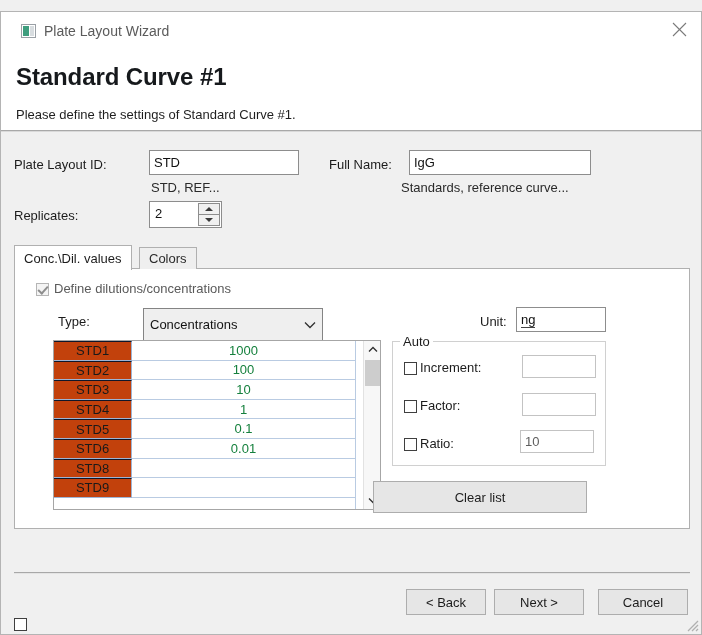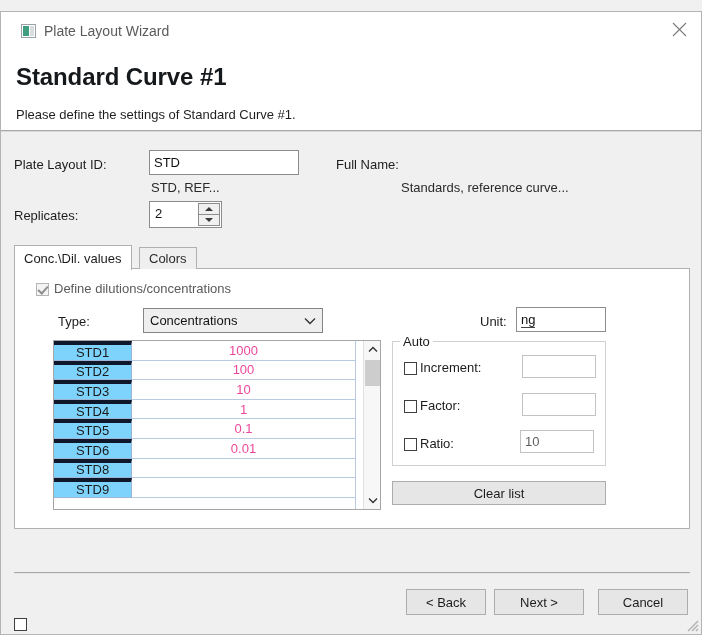--- a/index.html
+++ b/index.html
@@ -137,21 +137,21 @@
     padding: 0 4px;
     display: flex;
     align-items: center;
     overflow: hidden;
     white-space: nowrap;
   }
 
   #plate-id-input { left: 148px; top: 138px; width: 150px; height: 25px; }
   #full-name-input { left: 408px; top: 138px; width: 182px; height: 25px; }
   #plate-id-label { left: 13px; top: 145px; }
-  #full-name-label { left: 335px; top: 145px; }
+  #full-name-label { left: 328px; top: 145px; }
   #plate-id-hint { left: 150px; top: 168px; }
   #full-name-hint { left: 400px; top: 168px; }
   #replicates-label { left: 13px; top: 196px; }
 
   
   .spinner {
     position: absolute;
     left: 148px; top: 189px;
     width: 73px; height: 27px;
     box-sizing: border-box;
@@ -261,21 +261,21 @@
     transform: rotate(42deg);
   }
 
   #define-cbx { left: 35px; top: 271px; }
   #define-label { left: 53px; top: 269px; color: #5a5a5a; }
 
   #type-label { left: 57px; top: 302px; }
   .combo {
     position: absolute;
     left: 142px; top: 296px;
-    width: 180px; height: 25px;
+    width: 180px; height: 33px;
     box-sizing: border-box;
     background: #efefef;
     border: 1px solid #848484;
     display: flex;
     align-items: center;
     cursor: default;
   }
   .combo-text {
     padding-left: 6px;
     font-size: 13px;
@@ -313,40 +313,40 @@
     width: 301px;
   }
   .grow {
     display: flex;
     height: 19.6px;
     box-sizing: border-box;
   }
   .gcell-label {
     width: 78px;
     box-sizing: border-box;
-    background: #7dd3fc;
+    background: #c2410c;
     border-right: 1px solid #9db4d4;
     border-bottom: 1px solid #9db4d4;
-    border-top: 4px solid #0f172a;
+    border-top: 1px solid #0f172a;
     display: flex;
     align-items: center;
     justify-content: center;
     font-size: 13px;
     color: #1a1a1a;
   }
   .gcell-val {
     flex: 1;
     box-sizing: border-box;
     background: #ffffff;
     border-bottom: 1px solid #b9cbe2;
     display: flex;
     align-items: center;
     justify-content: center;
     font-size: 13px;
-    color: #ec4899;
+    color: #15803d;
   }
   .grid-vsep {
     position: absolute;
     left: 301px; top: 0;
     width: 1px; height: 100%;
     background: #b9cbe2;
   }
   .scrollbar {
     position: absolute;
     right: 0; top: 0;
@@ -410,21 +410,21 @@
     border: 1px solid #adadad;
     font-family: "Liberation Sans", sans-serif;
     font-size: 13px;
     color: #1c1c1c;
     display: flex;
     align-items: center;
     justify-content: center;
     white-space: nowrap;
     cursor: default;
   }
-  #clear-list-btn { left: 391px; top: 469px; width: 214px; height: 24px; }
+  #clear-list-btn { left: 372px; top: 469px; width: 214px; height: 32px; }
 
   
   .foot-rule {
     position: absolute;
     left: 13px; top: 560px;
     width: 676px; height: 1px;
     background: #a8a8a8;
   }
   .foot-rule2 {
     position: absolute;
@@ -466,20 +466,21 @@
     <div class="page-subtitle">Please define the settings of Standard Curve #1.</div>
   </div>
   <div class="hdr-rule"></div>
   <div class="hdr-rule2"></div>
 
   <div class="lbl" id="plate-id-label">Plate Layout ID:</div>
   <div class="txtbox" id="plate-id-input">STD</div>
   <div class="hint" id="plate-id-hint">STD, REF...</div>
 
   <div class="lbl" id="full-name-label">Full Name:</div>
+  <div class="txtbox" id="full-name-input">IgG</div>
   <div class="hint" id="full-name-hint">Standards, reference curve...</div>
 
   <div class="lbl" id="replicates-label">Replicates:</div>
   <div class="spinner">
     <div class="spinner-val">2</div>
     <div class="spin-btns">
       <div class="spin-btn">
           <div class="tri-up"></div>
         </div>
       <div class="spin-btn">

